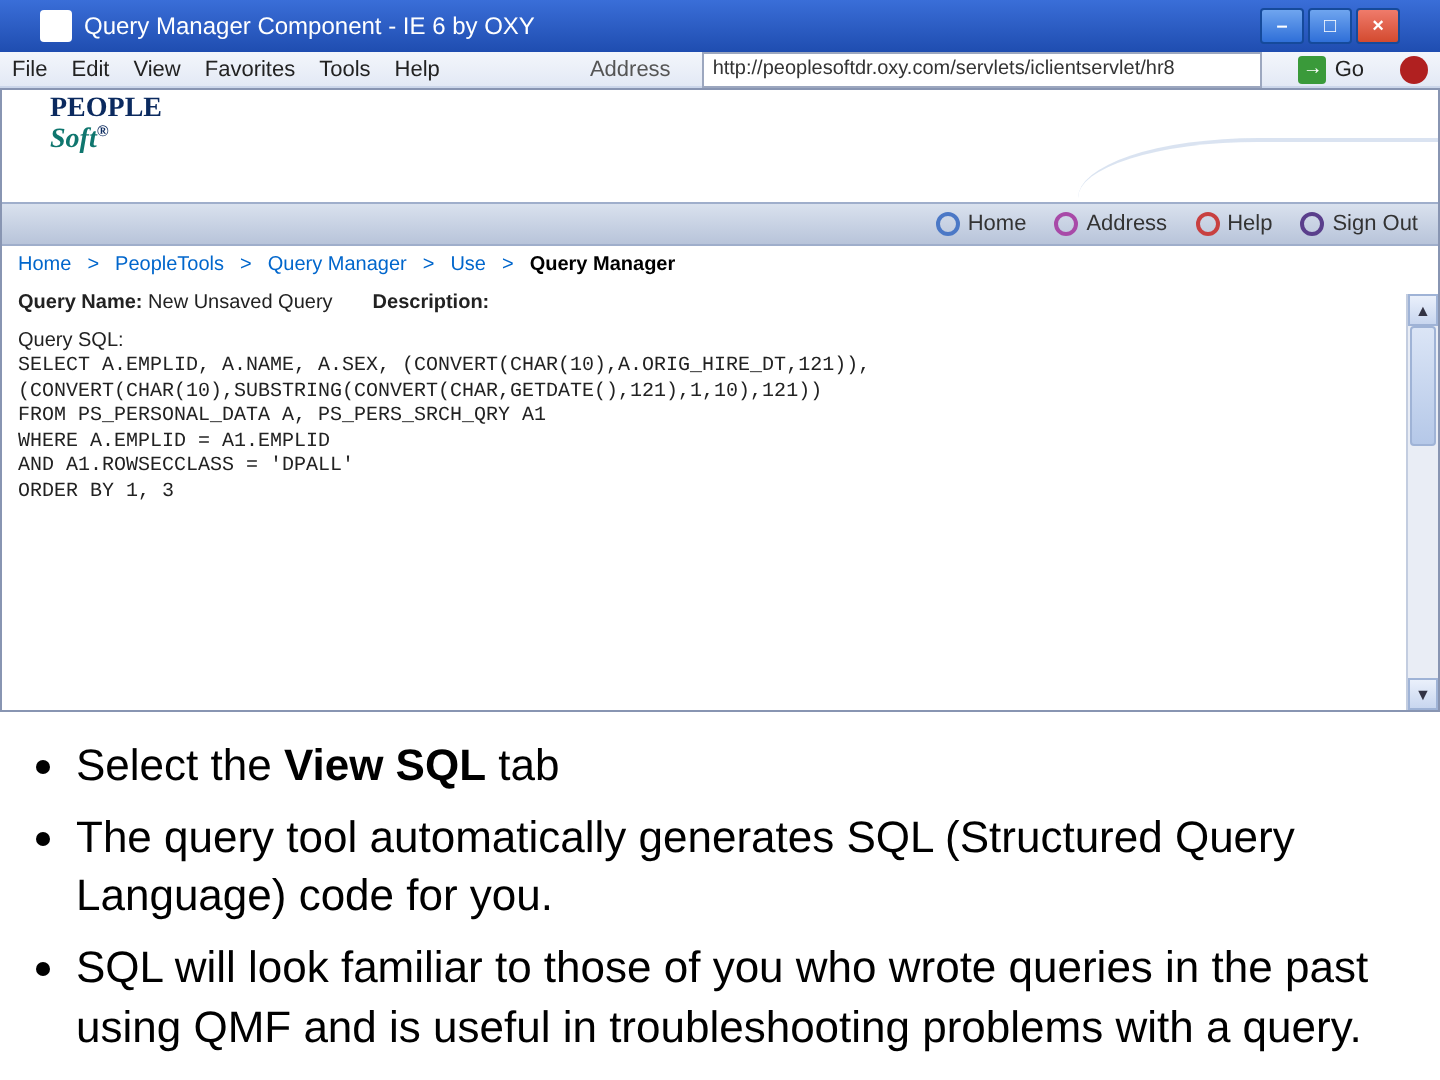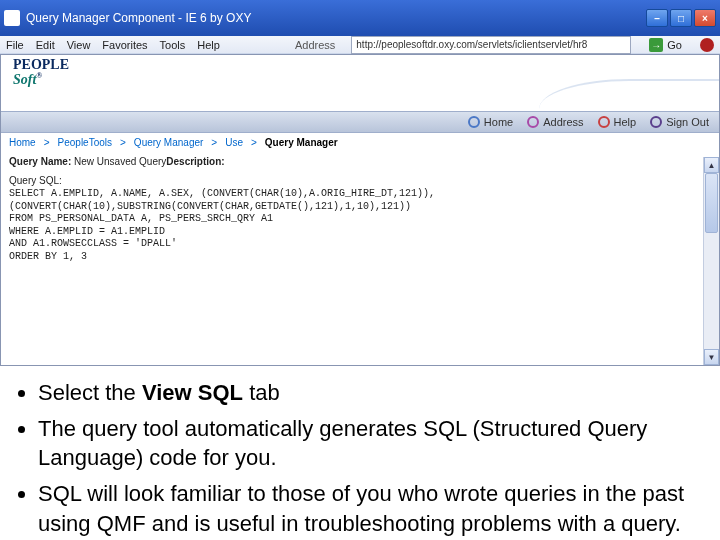--- a/index.html
+++ b/index.html
@@ -1,54 +1,54 @@
 <!DOCTYPE html>
 <html><head>
 <meta charset="utf-8">
 <style>
   * { box-sizing: border-box; margin: 0; padding: 0; }
   body { font-family: Tahoma, Arial, sans-serif; font-size: 11px; background: #fff; width: 720px; height: 540px; overflow: hidden; }
   
   
-  .titlebar { height: 36px; background: linear-gradient(#3a6ed8, #1f4db0); display: flex; align-items: center; padding: 0 4px; color: #fff; font-size: 12px; }
+  .titlebar { height: 26px; background: linear-gradient(#3a6ed8, #1f4db0); display: flex; align-items: center; padding: 0 20px; color: #fff; font-size: 12px; }
   .titlebar .ie-icon { width: 16px; height: 16px; background:#fff; border-radius:2px; margin-right:6px; display:inline-block; }
   .window-controls { margin-left: auto; display: flex; gap: 2px; }
   .wc { width: 22px; height: 18px; border: 1px solid #154a9b; border-radius: 2px; display:flex; align-items:center; justify-content:center; font-size:10px; font-weight:bold; color:#fff; }
   .wc-min,.wc-max { background: linear-gradient(#6fa5ef,#2f6fd8); }
   .wc-close { background: linear-gradient(#ef7b6b,#d34a2f); }
   
   .menubar { height: 18px; background: linear-gradient(#f3f6fb,#e3e9f5); display:flex; align-items:center; padding:0 6px; gap:12px; font-size:11px; color:#222; border-bottom:1px solid #cbd6ea; }
   .menubar .sep { flex:1; }
   .addrlabel { color:#555; margin-right:4px; }
   .addrbar { flex:0 0 280px; height:18px; border:1px solid #9ca7bf; background:#fff; display:flex; align-items:center; padding:0 4px; font-size:10px; color:#333; overflow:hidden; white-space:nowrap; }
   .go-btn { display:flex; align-items:center; gap:4px; margin-left:6px; }
   .go-arrow { width:14px; height:14px; border-radius:2px; background:#3a9a3a; display:inline-flex; align-items:center; justify-content:center; color:#fff; font-size:10px; }
   .link-dot { width:14px; height:14px; border-radius:50%; background:#b02020; margin-left:6px; }
   
   .content-frame { border:1px solid #8895b2; background:#fff; height: 312px; overflow:hidden; position:relative; }
-  .banner { height:56px; background: #fff; display:flex; align-items:flex-start; justify-content:space-between; padding:4px 12px; }
+  .banner { height:56px; background: #fff; display:flex; align-items:flex-start; justify-content:space-between; padding:4px 24px; }
   .logo { font-family: Georgia, serif; font-weight:bold; font-size:14px; line-height:0.9; color:#0b2a5f; }
   .logo .soft { color:#0f766e; font-style:italic; }
   .logo-reg { font-size:8px; vertical-align:super; }
   .banner-curve { position:absolute; right:0; top:24px; width:180px; height:30px; border-top:2px solid #c2d2e8; border-right:none; border-radius:90px 0 0 0 / 30px 0 0 0; opacity:.6; }
   
   .navstrip { height:22px; background: linear-gradient(#d9e1ee,#b8c4da); display:flex; align-items:center; justify-content:flex-end; gap:14px; padding:0 10px; font-size:11px; color:#333; border-top:1px solid #9faecb; border-bottom:1px solid #9faecb; }
   .nav-item { display:flex; align-items:center; gap:4px; }
   .ring { width:12px; height:12px; border:2px solid; border-radius:50%; display:inline-block; }
   .ring-blue{border-color:#4b78c6;} .ring-mag{border-color:#a84aa8;} .ring-red{border-color:#c84040;} .ring-dark{border-color:#5a3f8c;}
   
   .page-body { padding:4px 8px; font-size:10px; color:#222; overflow:auto; height: calc(312px - 24px - 56px - 22px); }
   .breadcrumb { font-size:10px; color:#06c; display:flex; gap:8px; padding-bottom:2px; flex-wrap:wrap; }
   .breadcrumb .cur { color:#000; font-weight:bold; }
   
   .tabs { display:flex; border-bottom:1px solid #999; margin-top:4px; }
   .tab { padding:3px 10px; border:1px solid #bbb; border-bottom:none; background:#f1f1f1; font-size:10px; margin-right:-1px; cursor:pointer; }
   .tab.active { background:#fff; border-color:#999; position:relative; top:1px; font-weight:normal; }
   
-  .qrow { display:flex; padding:6px 0 4px; font-size:10px;align-items:center; }
+  .qrow { display:flex; gap:20px; padding:6px 0 4px; font-size:10px;align-items:center; }
   .qrow b { font-weight:bold; }
   .sql-label { font-weight:normal; margin-top:4px; }
   .sql { font-family: "Courier New", monospace; font-size:10px; white-space:pre-wrap; line-height:1.25; padding-top:2px; }
   
   .scrollbar { position:absolute; right:0; top:102px; width:16px; bottom:0; background:#e9edf5; border-left:1px solid #c3cde0;}
   .sb-btn { height:16px; background:linear-gradient(#eaf0fb,#c8d6ef); border:1px solid #9fb3d6; display:flex; align-items:center; justify-content:center; font-size:8px; color:#334; }
   .sb-track { height: calc(100% - 32px); position:relative; }
   .sb-thumb { position:absolute; top:0; left:1px; right:1px; height:60px; background:linear-gradient(#dbe5f6,#b5c8e8); border:1px solid #9fb3d6; border-radius:2px; }
   
   .notes { padding:12px 26px; font-size:22px; line-height:1.35; font-family: Arial, sans-serif; }

